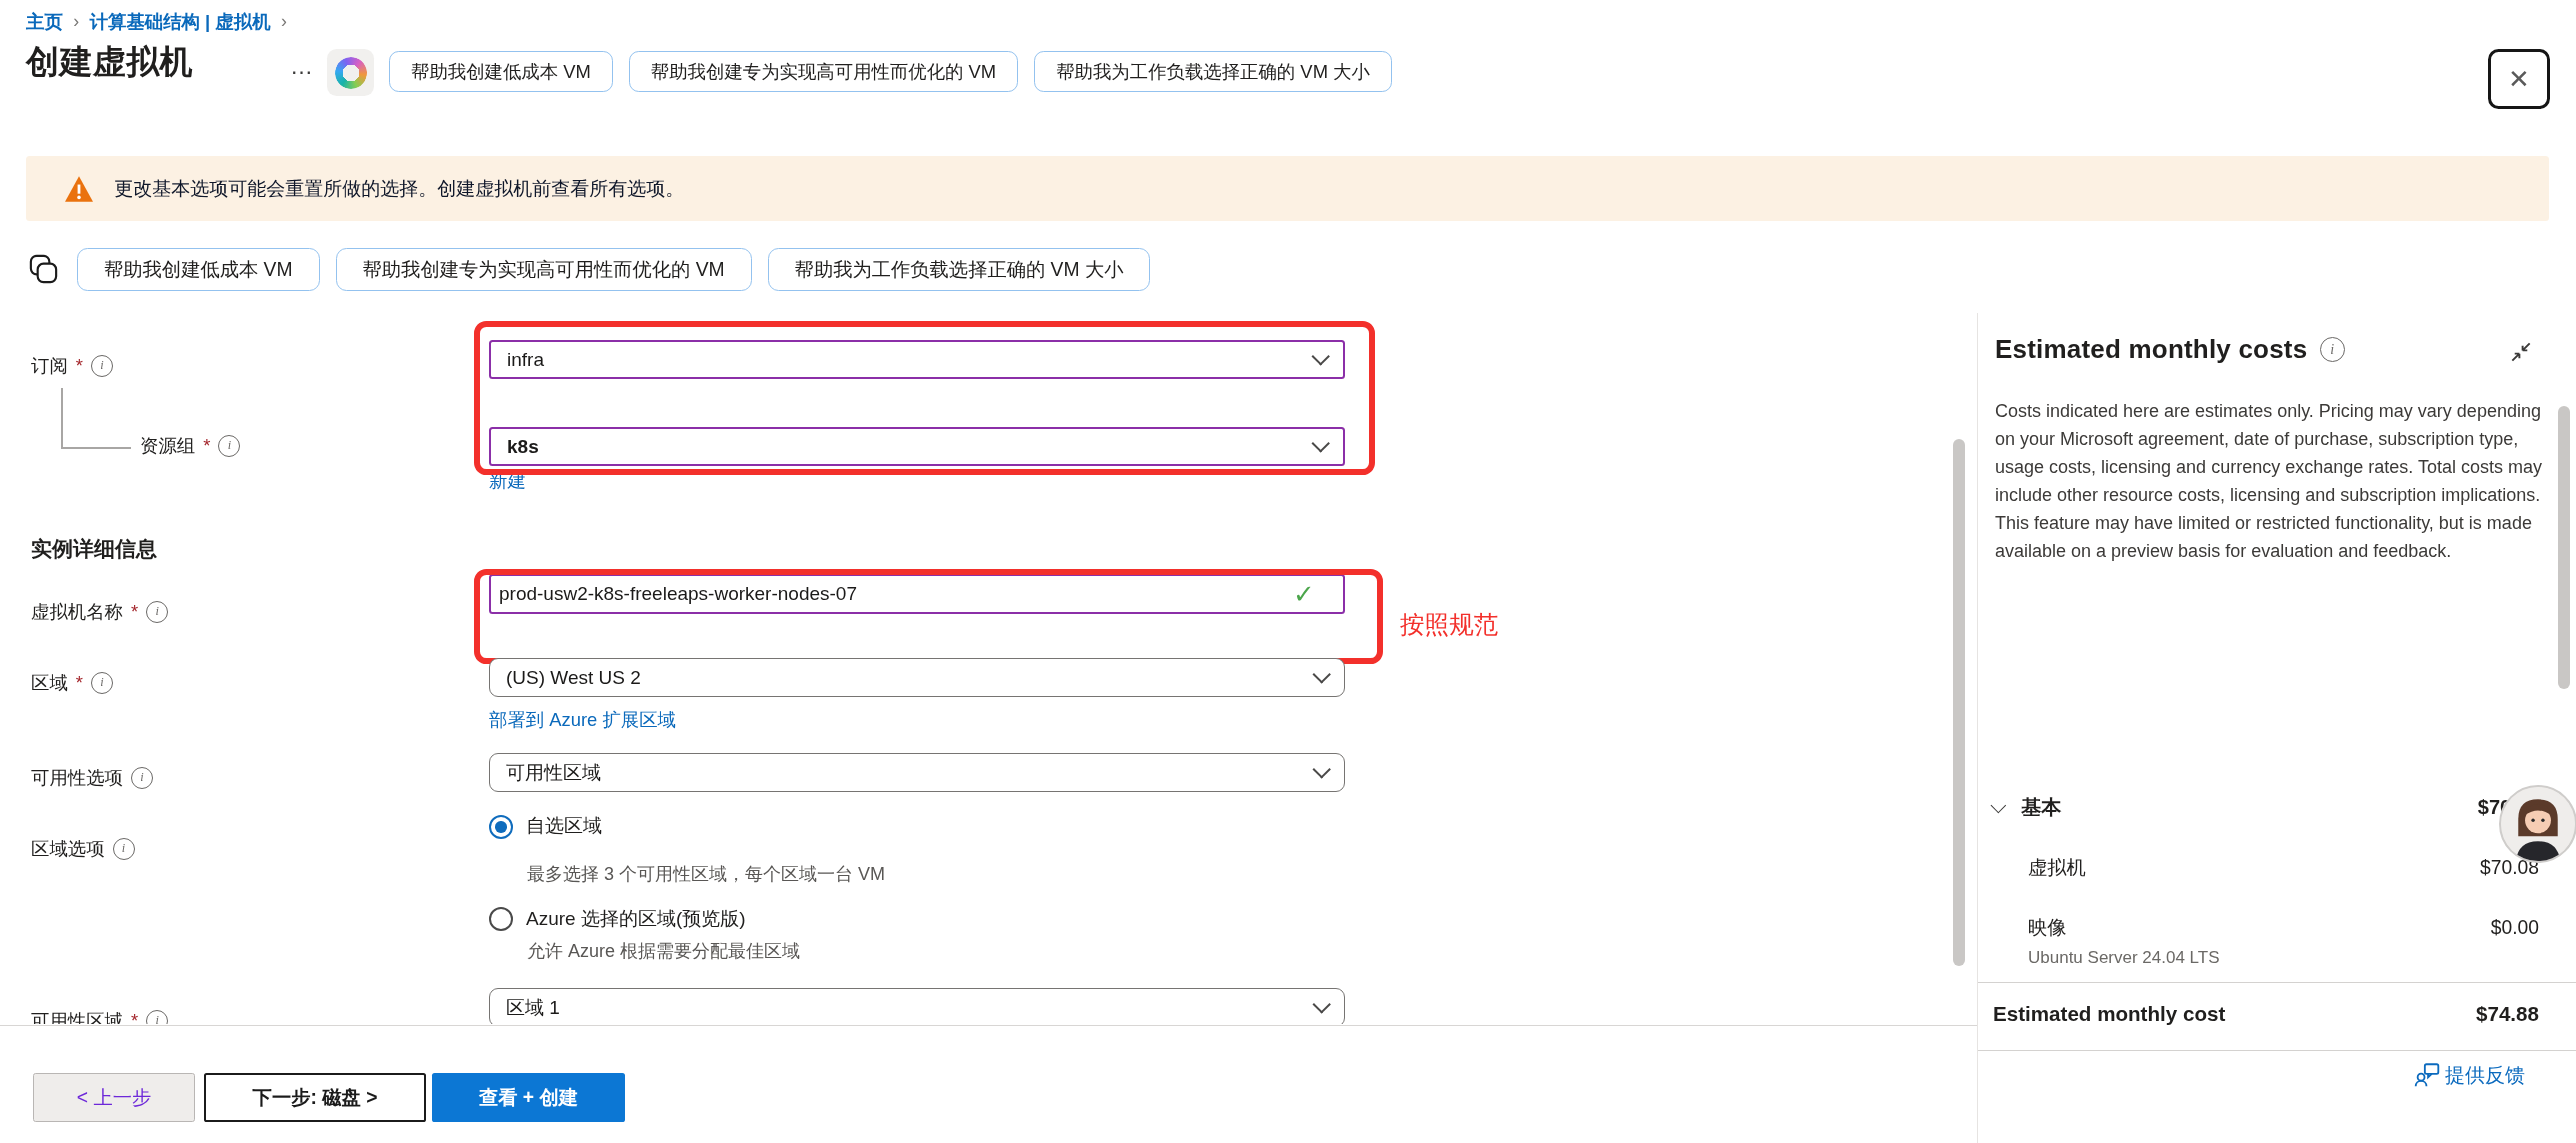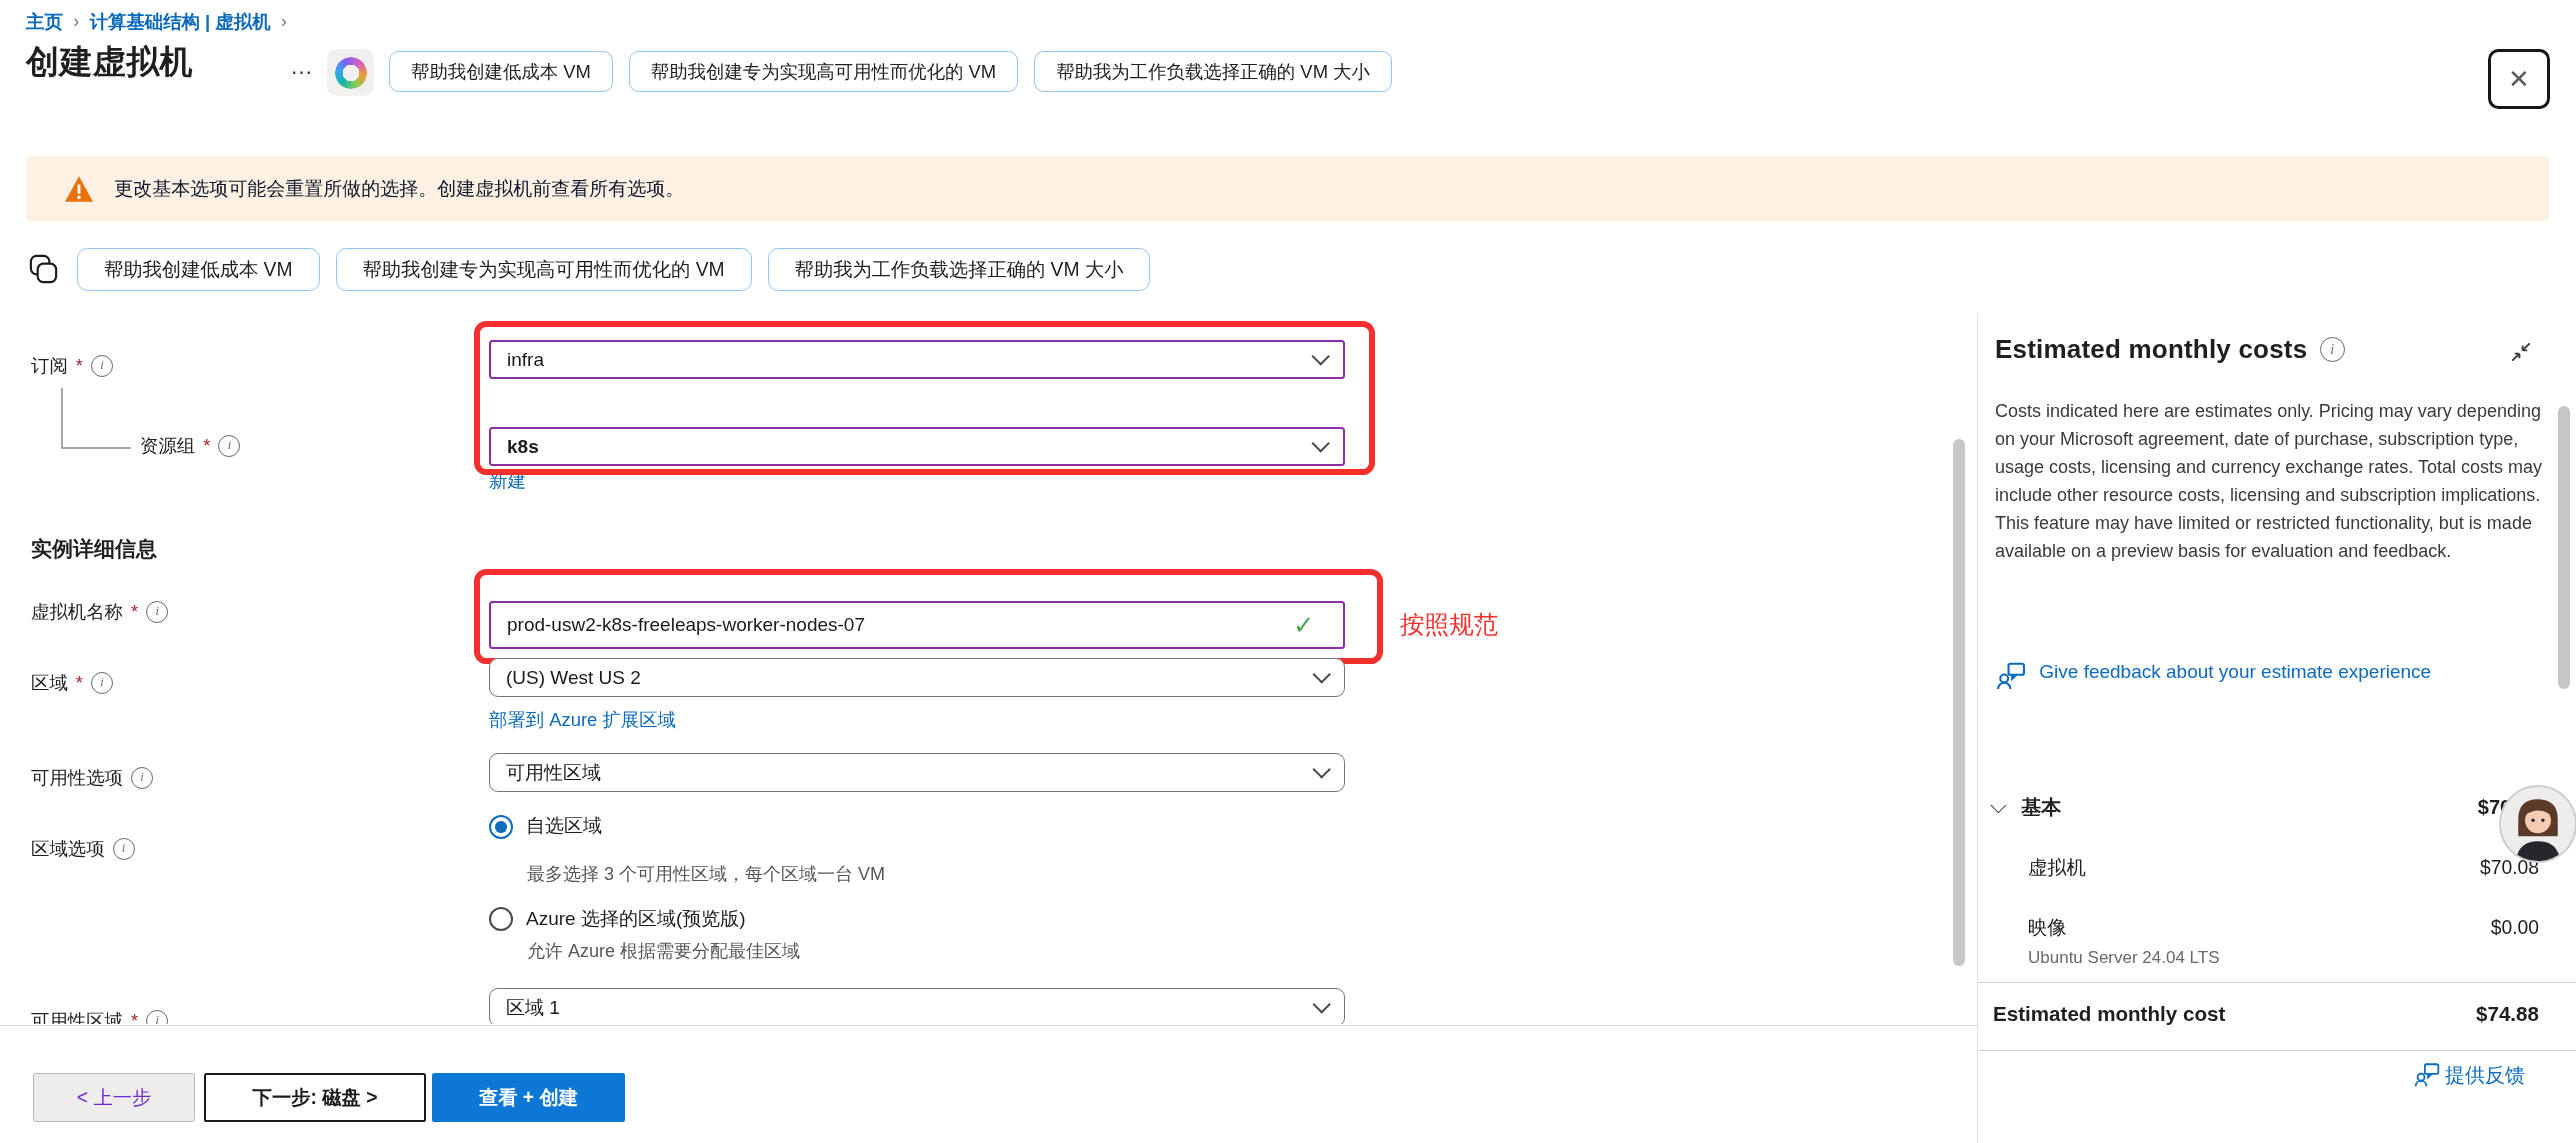--- a/index.html
+++ b/index.html
@@ -177,21 +177,21 @@
 
     <div class="redbox" style="left:474px;top:14px;width:889px;height:142px;"></div>
 
     <div class="section-h">实例详细信息</div>
 
     <div class="flabel" style="left:31px;top:292px;">
       <span>虚拟机名称</span>
         <span class="req">*</span>
       <span class="info-ic">i</span>
     </div>
-    <div class="control purple" style="top:294px;height:48px;">
+    <div class="control purple" style="top:267px;height:40px;padding-left:8px;">
       <span class="grow">prod-usw2-k8s-freeleaps-worker-nodes-07</span>
       <span class="check">✓</span>
     </div>
     <div class="redbox" style="left:474px;top:262px;width:897px;height:83px;"></div>
     <div class="red-note" style="left:1400px;top:301px;">按照规范</div>
 
     <div class="flabel" style="left:31px;top:363px;">
       <span>区域</span>
         <span class="req">*</span>
       <span class="info-ic">i</span>
@@ -252,31 +252,20 @@
   </div>
   <svg class="abs collapse-ic" width="26" height="26" viewBox="0 0 24 24">
     <g stroke="#3b3a39" stroke-width="1.8" fill="none">
       <path d="M20 4 L13.5 10.5 M13.5 10.5 L13.5 6.2 M13.5 10.5 L17.8 10.5"></path>
       <path d="M4 20 L10.5 13.5 M10.5 13.5 L10.5 17.8 M10.5 13.5 L6.2 13.5"></path>
     </g>
   </svg>
 
   <div class="abs panel-para">Costs indicated here are estimates only. Pricing may vary depending on your Microsoft agreement, date of purchase, subscription type, usage costs, licensing and currency exchange rates. Total costs may include other resource costs, licensing and subscription implications. This feature may have limited or restricted functionality, but is made available on a preview basis for evaluation and feedback.</div>
 
-  <div class="abs fb-link">
-    <svg width="32" height="32" viewBox="0 0 26 26">
-      <g stroke="#0b6abe" stroke-width="1.7" fill="none">
-        <circle cx="7.5" cy="15" r="3.2"></circle>
-        <path d="M2.5 23.5 c0-3 2.3-5 5-5 s5 2 5 5"></path>
-        <rect x="11" y="3" width="12.5" height="9" rx="1.5"></rect>
-        <path d="M14 12 v3.2 l3.4-3.2"></path>
-      </g>
-    </svg>
-    <span>Give feedback about your estimate experience</span>
-  </div>
 
   <div class="cost-row" style="top:788px;height:39px;gap:17.6px;">
     <span class="chev-sm"></span>
     <span class="c-bold">基本</span>
     <span class="grow"></span>
     <span class="c-bold">$70.08</span>
   </div>
   <div class="cost-row" style="top:850px;height:35px;padding-left:35px;width:511px;">
     <span class="c-reg">虚拟机</span>
     <span class="grow"></span>

